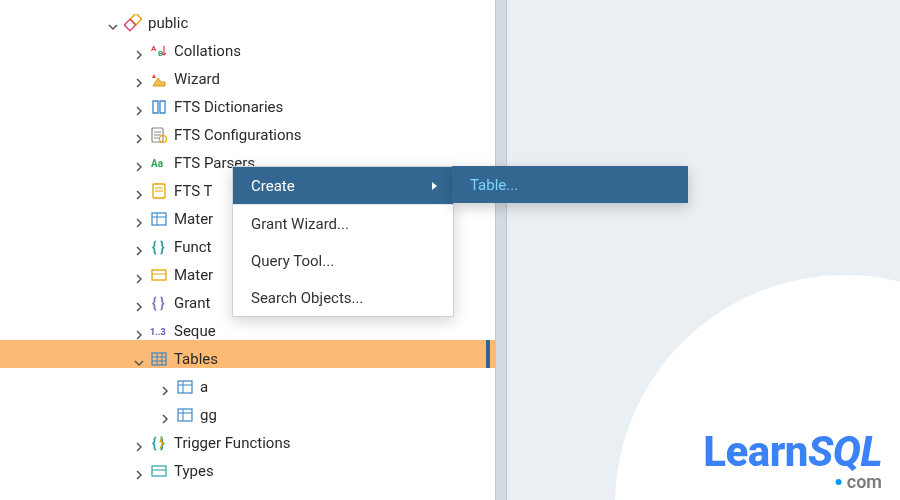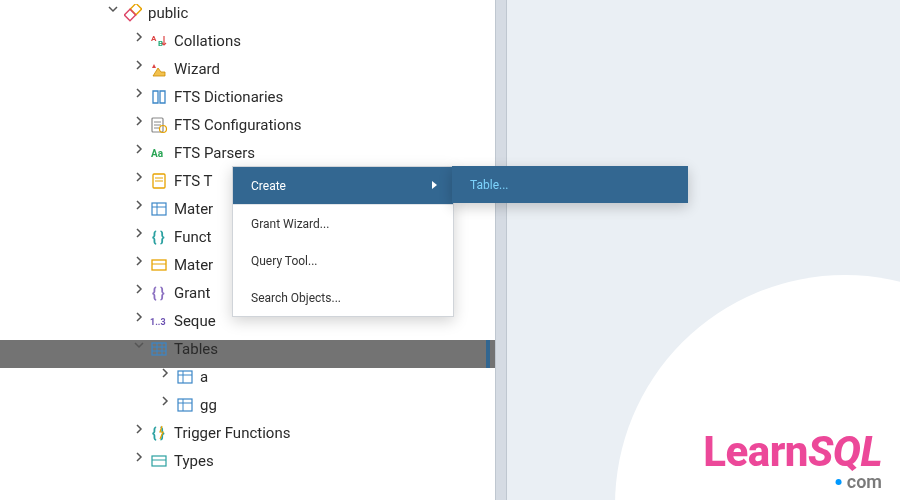--- a/index.html
+++ b/index.html
@@ -1,40 +1,40 @@
 <!DOCTYPE html>
 <html><head>
 <meta charset="utf-8">
 <style>
 html,body{margin:0;padding:0;width:900px;height:500px;font-family:-apple-system,BlinkMacSystemFont,"Segoe UI",Roboto,sans-serif;font-size:15px;color:#333;overflow:hidden;background:#fff}
 .layout{display:flex;width:900px;height:500px}
 .panel-left{width:495px;height:500px;position:relative;background:#fff}
 .divider{width:10px;height:500px;background:#d5dbe3;border-left:1px solid #bfc7d0;border-right:1px solid #bfc7d0}
 .panel-right{flex:1;height:500px;background:#eaeff4}
 .tree{position:relative;padding-top:4px}
-.row{height:28px;display:flex;align-items:flex-start;position:relative;white-space:nowrap}
-.row.selected{background:#737373}
+.row{height:28px;display:flex;align-items:flex-end;position:relative;white-space:nowrap}
+.row.selected{background:#fdba74}
 .row .chev{width:14px;display:flex;align-items:center;justify-content:center;color:#555;margin-right:4px}
 .chev svg{width:10px;height:10px}
 .icon-box{width:18px;height:18px;display:flex;align-items:center;justify-content:center;margin-right:6px}
 .label{color:#2a2a2a;font-size:15px}
 .indent-0{padding-left:106px}
 .indent-1{padding-left:132px}
 .indent-2{padding-left:158px}
 .tbl-caret{position:absolute;right:5px;top:0;height:28px;width:4px;background:#326690}
 .ctx-menu{position:absolute;left:232px;top:166px;width:220px;background:#fff;border:1px solid #d0d4d9;box-shadow:0 4px 14px rgba(0,0,0,.18);z-index:50}
-.ctx-item{height:37px;display:flex;align-items:center;padding:0 18px;font-size:12px;color:#333;position:relative}
+.ctx-item{height:37px;display:flex;align-items:center;padding:0 18px;font-size:15px;color:#333;position:relative}
 .ctx-item.hl{background:#336791;color:#fff}
 .ctx-arrow{position:absolute;right:14px;top:50%;transform:translateY(-50%)}
 .ctx-arrow svg{width:8px;height:10px;fill:#fff}
 .ctx-sep{height:1px;background:#e2e5e9;margin:0}
 .submenu{position:absolute;left:452px;top:166px;width:236px;background:#336791;box-shadow:0 4px 14px rgba(0,0,0,.2);z-index:51}
 .submenu .ctx-item{color:#7dd3fc}
 .brand{position:absolute;right:18px;bottom:8px;display:flex;flex-direction:column;align-items:flex-end;z-index:5}
-.brand-main{font-size:42px;font-weight:800;letter-spacing:-0.5px;color:#ec4899;line-height:1}
+.brand-main{font-size:42px;font-weight:800;letter-spacing:-0.5px;color:#3b82f6;line-height:1}
 .brand-main em{font-style:italic;font-weight:800}
 .brand-sub{font-size:18px;color:#7a7a7a;font-weight:600;margin-top:-2px}
 .brand-sub .dot{color:#0099ff;font-size:24px;font-weight:900;margin-right:4px;line-height:0;vertical-align:middle}
 .circle{position:absolute;width:460px;height:460px;border-radius:50%;background:#fff;left:615px;top:275px;z-index:2}
 </style>
 </head>
 <body>
 
 <div class="layout">
   <div class="panel-left">

